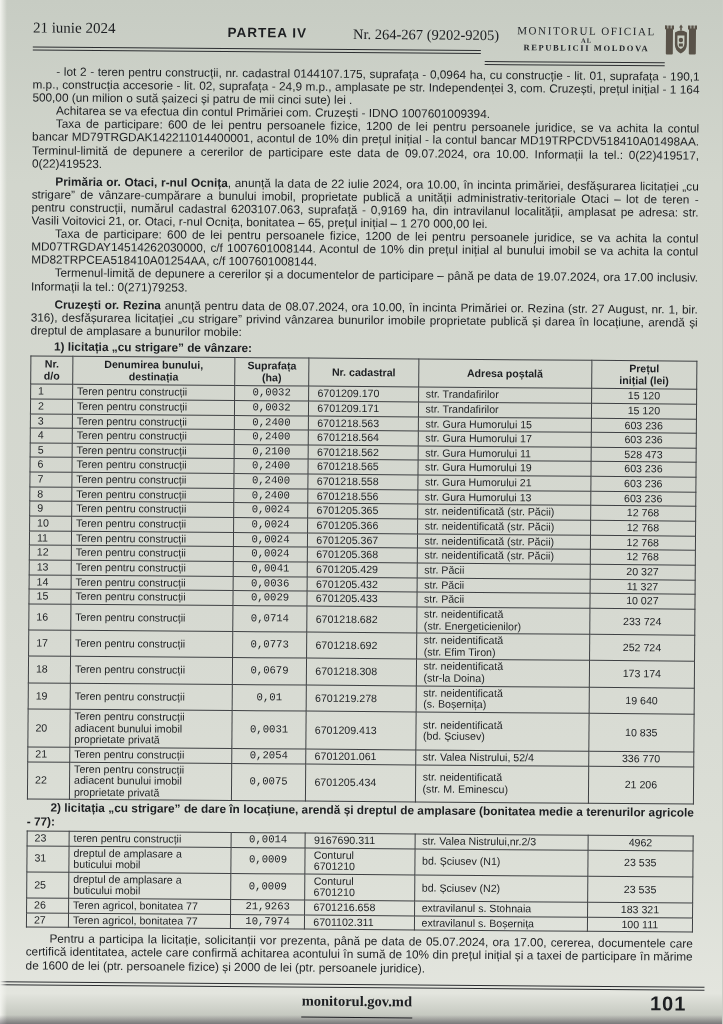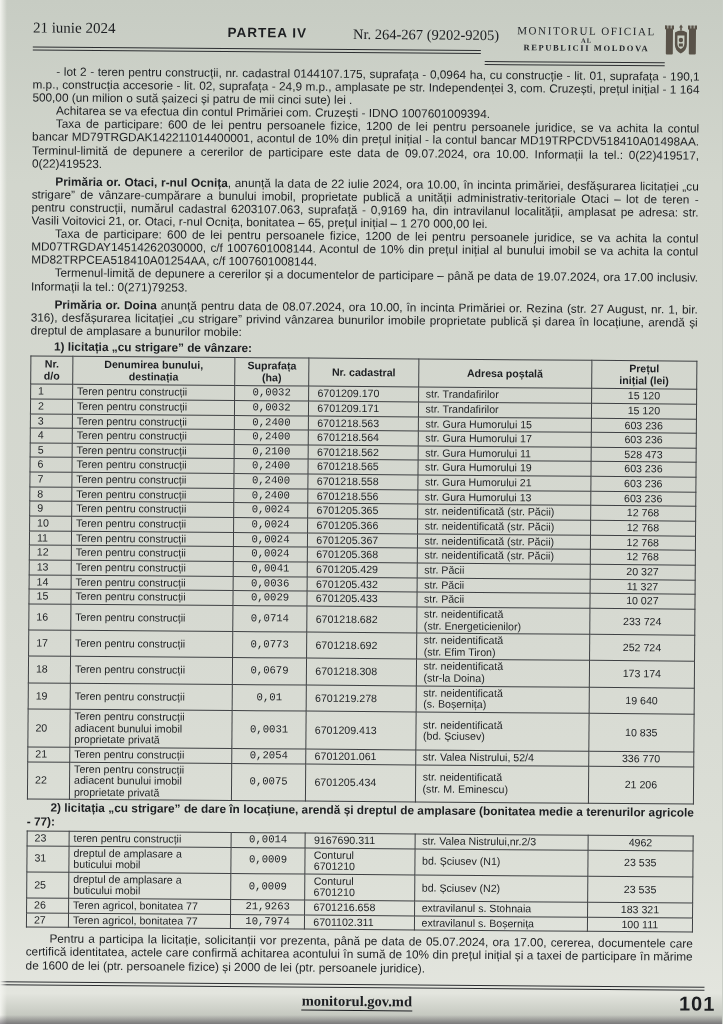--- a/index.html
+++ b/index.html
@@ -64,22 +64,22 @@
   td.c5{ text-align:center;}
   .sect2{ font-weight:bold; font-size:11.8px; line-height:1.12; text-align:justify; text-indent:2em; margin:2px 0 2px 0;}
 
   
   .closing{ margin-top:5px; }
   .footrule{ position:absolute; left:4px; right:14px; bottom:36px; height:4px;
     border-top:1.6px solid #2c2e31; border-bottom:1px solid #2c2e31;}
   .footer{ position:absolute; left:0; right:0; bottom:8px; height:26px;}
   .f-site{ position:absolute; left:0; right:0; text-align:center; top:3px;
     font-family:"Liberation Serif", serif; font-weight:bold; font-size:14.5px; }
-  .f-site span{ border-bottom:1.3px solid #1d1f22; padding-bottom:1px;}
-  .f-page{ position:absolute; right:3px; top:0; font-weight:bold; font-size:20px; letter-spacing:1px;}
+  .f-site span{ border-bottom:1.3px solid #1d1f22; padding-bottom:8px;}
+  .f-page{ position:absolute; right:32px; top:0; font-weight:bold; font-size:20px; letter-spacing:1px;}
 </style>
 </head>
 <body>
 
 <div class="page">
   <div class="doc">
 
     <div class="masthead">
       <div class="mast-row">
         <div class="m-date">21 iunie 2024</div>
@@ -120,21 +120,21 @@
       <p>Taxa de participare: 600 de lei pentru persoanele fizice, 1200 de lei pentru persoanele juridice, se va achita la contul bancar MD79TRGDAK142211014400001, acontul de 10% din prețul inițial - la contul bancar MD19TRPCDV518410A01498AA. Terminul-limită de depunere a cererilor de participare este data de 09.07.2024, ora 10.00. Informații la tel.: 0(22)419517, 0(22)419523.</p>
     </div>
 
     <div class="bodytext group">
       <p><span class="lead">Primăria or. Otaci, r-nul Ocnița</span><span>, anunță la data de 22 iulie 2024, ora 10.00, în incinta primăriei, desfășurarea licitației „cu strigare” de vânzare-cumpărare a bunului imobil, proprietate publică a unității administrativ-teritoriale Otaci – lot de teren - pentru construcții, numărul cadastral 6203107.063, suprafață - 0,9169 ha, din intravilanul localității, amplasat pe adresa: str. Vasili Voitovici 21, or. Otaci, r-nul Ocnița, bonitatea – 65, prețul inițial – 1 270 000,00 lei.</span></p>
       <p>Taxa de participare: 600 de lei pentru persoanele fizice, 1200 de lei pentru persoanele juridice, se va achita la contul MD07TRGDAY14514262030000, c/f 1007601008144. Acontul de 10% din prețul inițial al bunului imobil se va achita la contul MD82TRPCEA518410A01254AA, c/f 1007601008144.</p>
       <p>Termenul-limită de depunere a cererilor și a documentelor de participare – până pe data de 19.07.2024, ora 17.00 inclusiv. Informații la tel.: 0(271)79253.</p>
     </div>
 
     <div class="bodytext">
-      <p><span class="lead">Primăria or. Doina</span><span> anunță pentru data de 08.07.2024, ora 10.00, în incinta Primăriei or. Rezina (str. 27 August, nr. 1, bir. 316), desfășurarea licitației „cu strigare” privind vânzarea bunurilor imobile proprietate publică și darea în locațiune, arendă și dreptul de amplasare a bunurilor mobile:</span></p>
+      <p><span class="lead">Cruzești or. Rezina</span><span> anunță pentru data de 08.07.2024, ora 10.00, în incinta Primăriei or. Rezina (str. 27 August, nr. 1, bir. 316), desfășurarea licitației „cu strigare” privind vânzarea bunurilor imobile proprietate publică și darea în locațiune, arendă și dreptul de amplasare a bunurilor mobile:</span></p>
       <div class="listhead">1) licitația „cu strigare” de vânzare:</div>
     </div>
 
     <table>
       <colgroup>
         <col style="width:6.3%">
           <col style="width:24.3%">
           <col style="width:11.2%">
         <col style="width:16.4%">
           <col style="width:26%">

